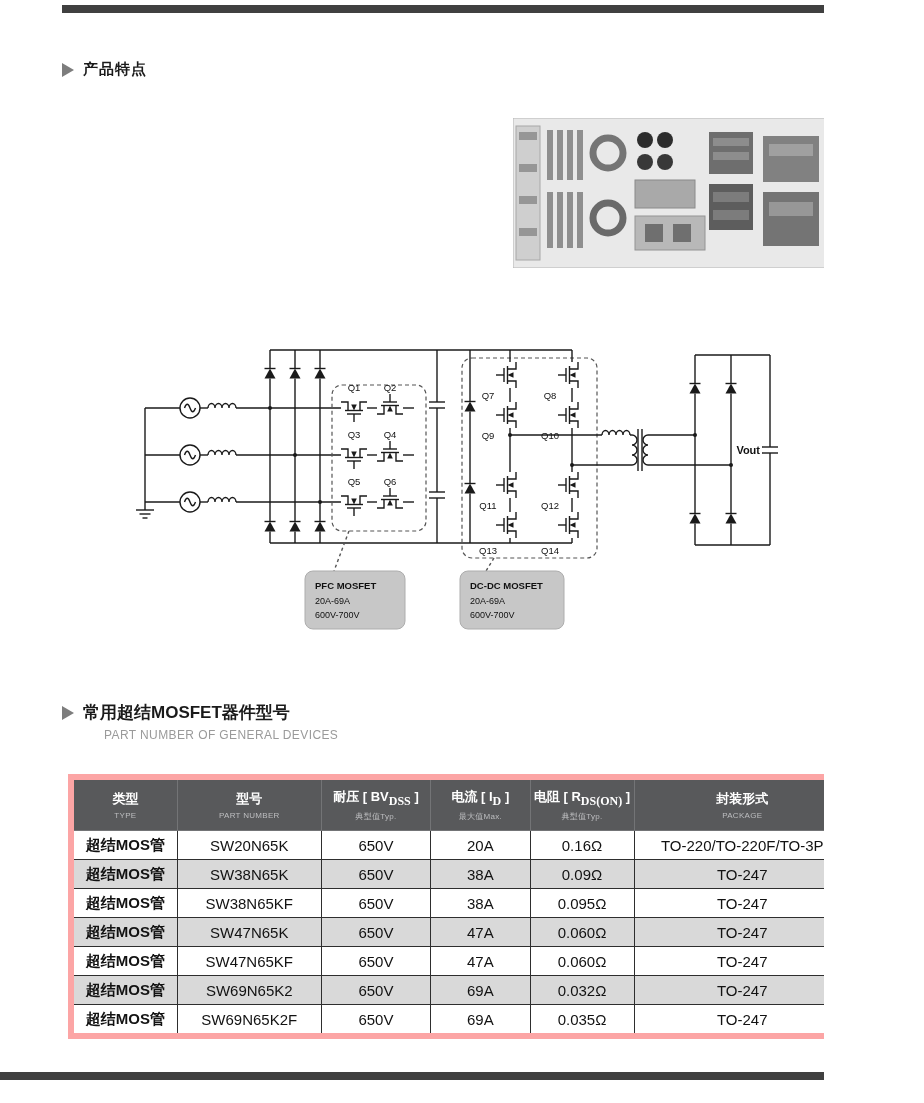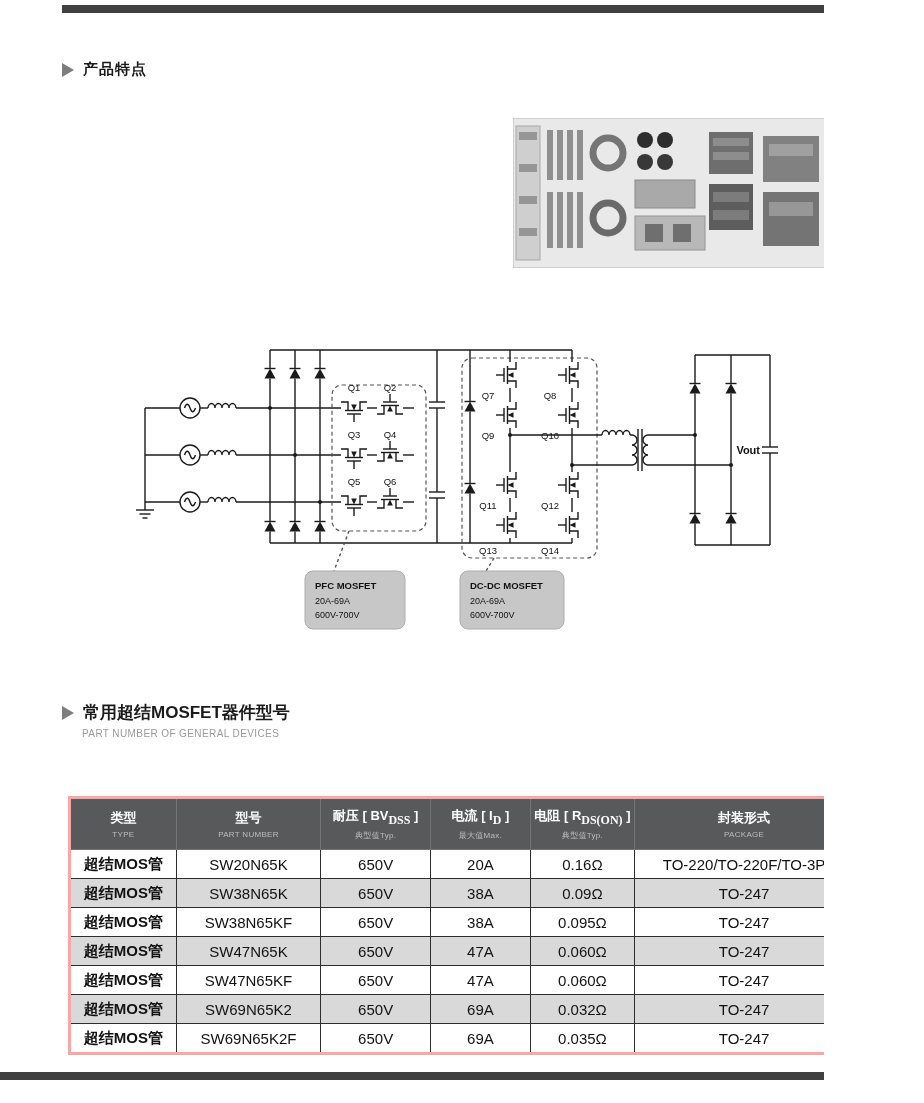--- a/index.html
+++ b/index.html
@@ -8,31 +8,31 @@
   .rule{position:absolute;background:#404040;height:8px;}
   #top-rule{left:62px;right:0;top:5px;}
   #bottom-rule{left:0;width:862px;top:1072px;}
 
   .sec-head{position:absolute;display:flex;align-items:center;gap:9px;}
   .tri{width:0;height:0;border-left:12px solid #7d7d7d;border-top:7px solid transparent;border-bottom:7px solid transparent;}
   #features-head{left:62px;top:60px;}
   #features-head .t{font-size:15px;font-weight:bold;letter-spacing:1px;}
   #parts-head{left:62px;top:701px;text-align:center;}
   #parts-head .t{font-size:17px;font-weight:bold;}
-  #parts-sub{position:absolute;left:82px;top:728px;font-size:10px;color:#9a9a9a;letter-spacing:.4px;}
+  #parts-sub{position:absolute;left:104px;top:728px;font-size:12px;color:#9a9a9a;letter-spacing:.4px;}
 
   #features-para{position:absolute;left:62px;top:112px;width:422px;font-size:13.5px;line-height:23px;
                  text-align:justify;text-indent:2em;color:#222;}
 
   #pcb{position:absolute;left:513px;top:118px;}
   #circuit{position:absolute;left:62px;top:333px;}
   svg text{font-family:"Liberation Sans","DejaVu Sans",sans-serif;}
 
-  .spec-table{position:absolute;left:68px;top:796px;width:788px;border-collapse:collapse;
-              table-layout:fixed;border:3px solid #fca5a5;}
+  .spec-table{position:absolute;left:68px;top:774px;width:788px;border-collapse:collapse;
+              table-layout:fixed;border:6px solid #fca5a5;}
   .spec-table th{background:#58595b;color:#fff;border:1px solid #737476;height:46px;padding:2px 1px;vertical-align:middle;text-align:center;}
   .h-cn{font-size:13px;font-weight:bold;}
   .h-cn sub{font-size:12px;font-family:Liberation Serif, serif;}
   .h-en{font-size:8px;color:#bdbec0;font-weight:normal;margin-top:3px;letter-spacing:.3px;}
   .spec-table td{border:1px solid #2e2e2e;height:28px;text-align:center;font-size:15px;color:#121212;background:#fff;padding:0 2px;}
   .spec-table tr.alt td{background:#d9d9d9;}
   .spec-table td.c0{font-weight:bold;}
 </style>
 </head>
 <body>

